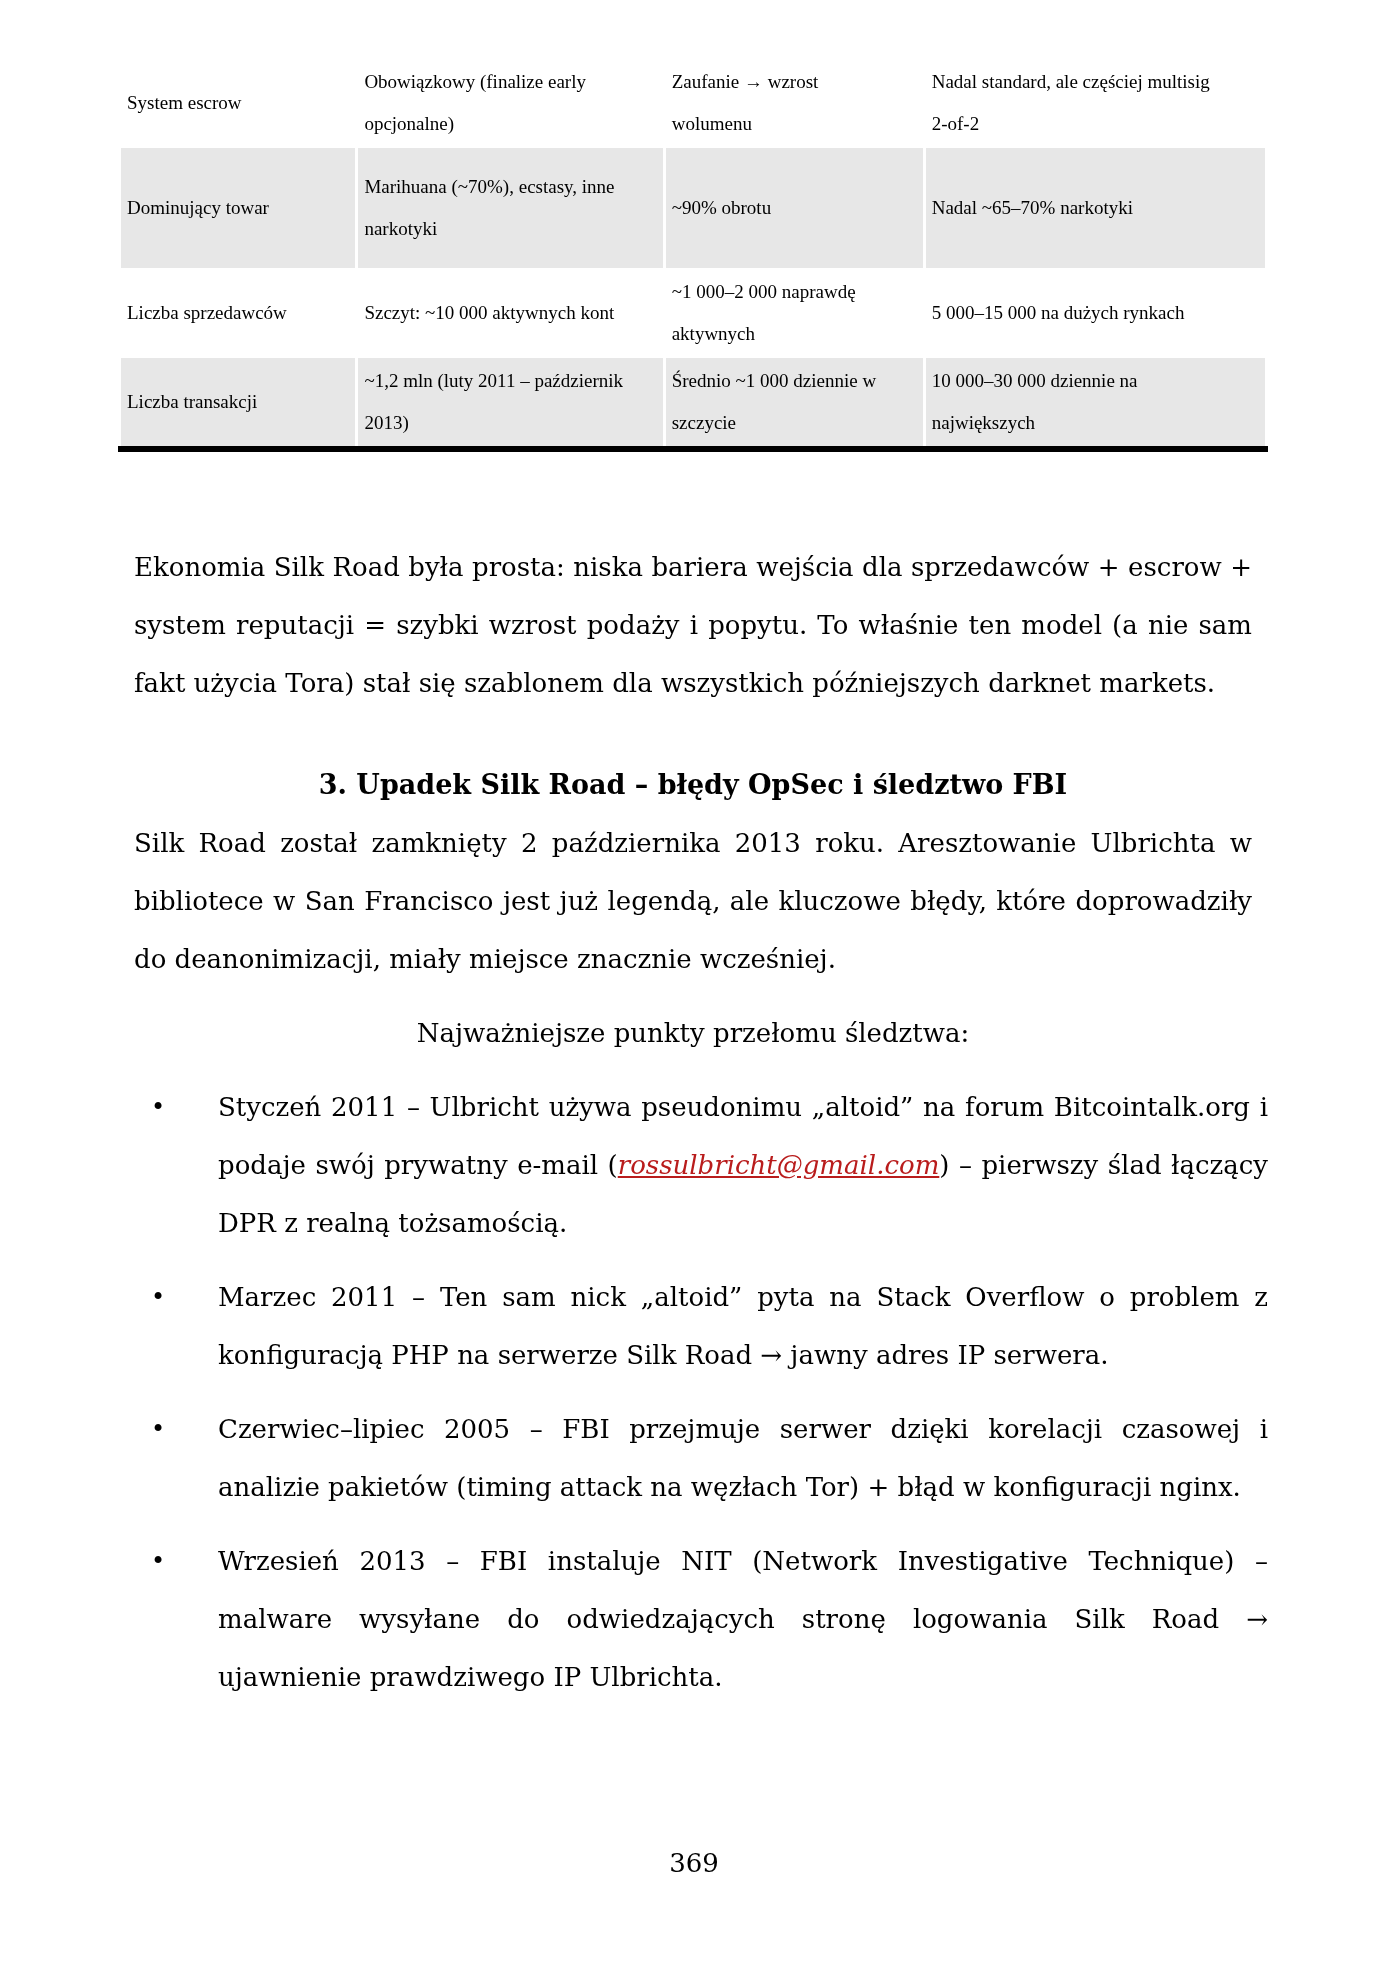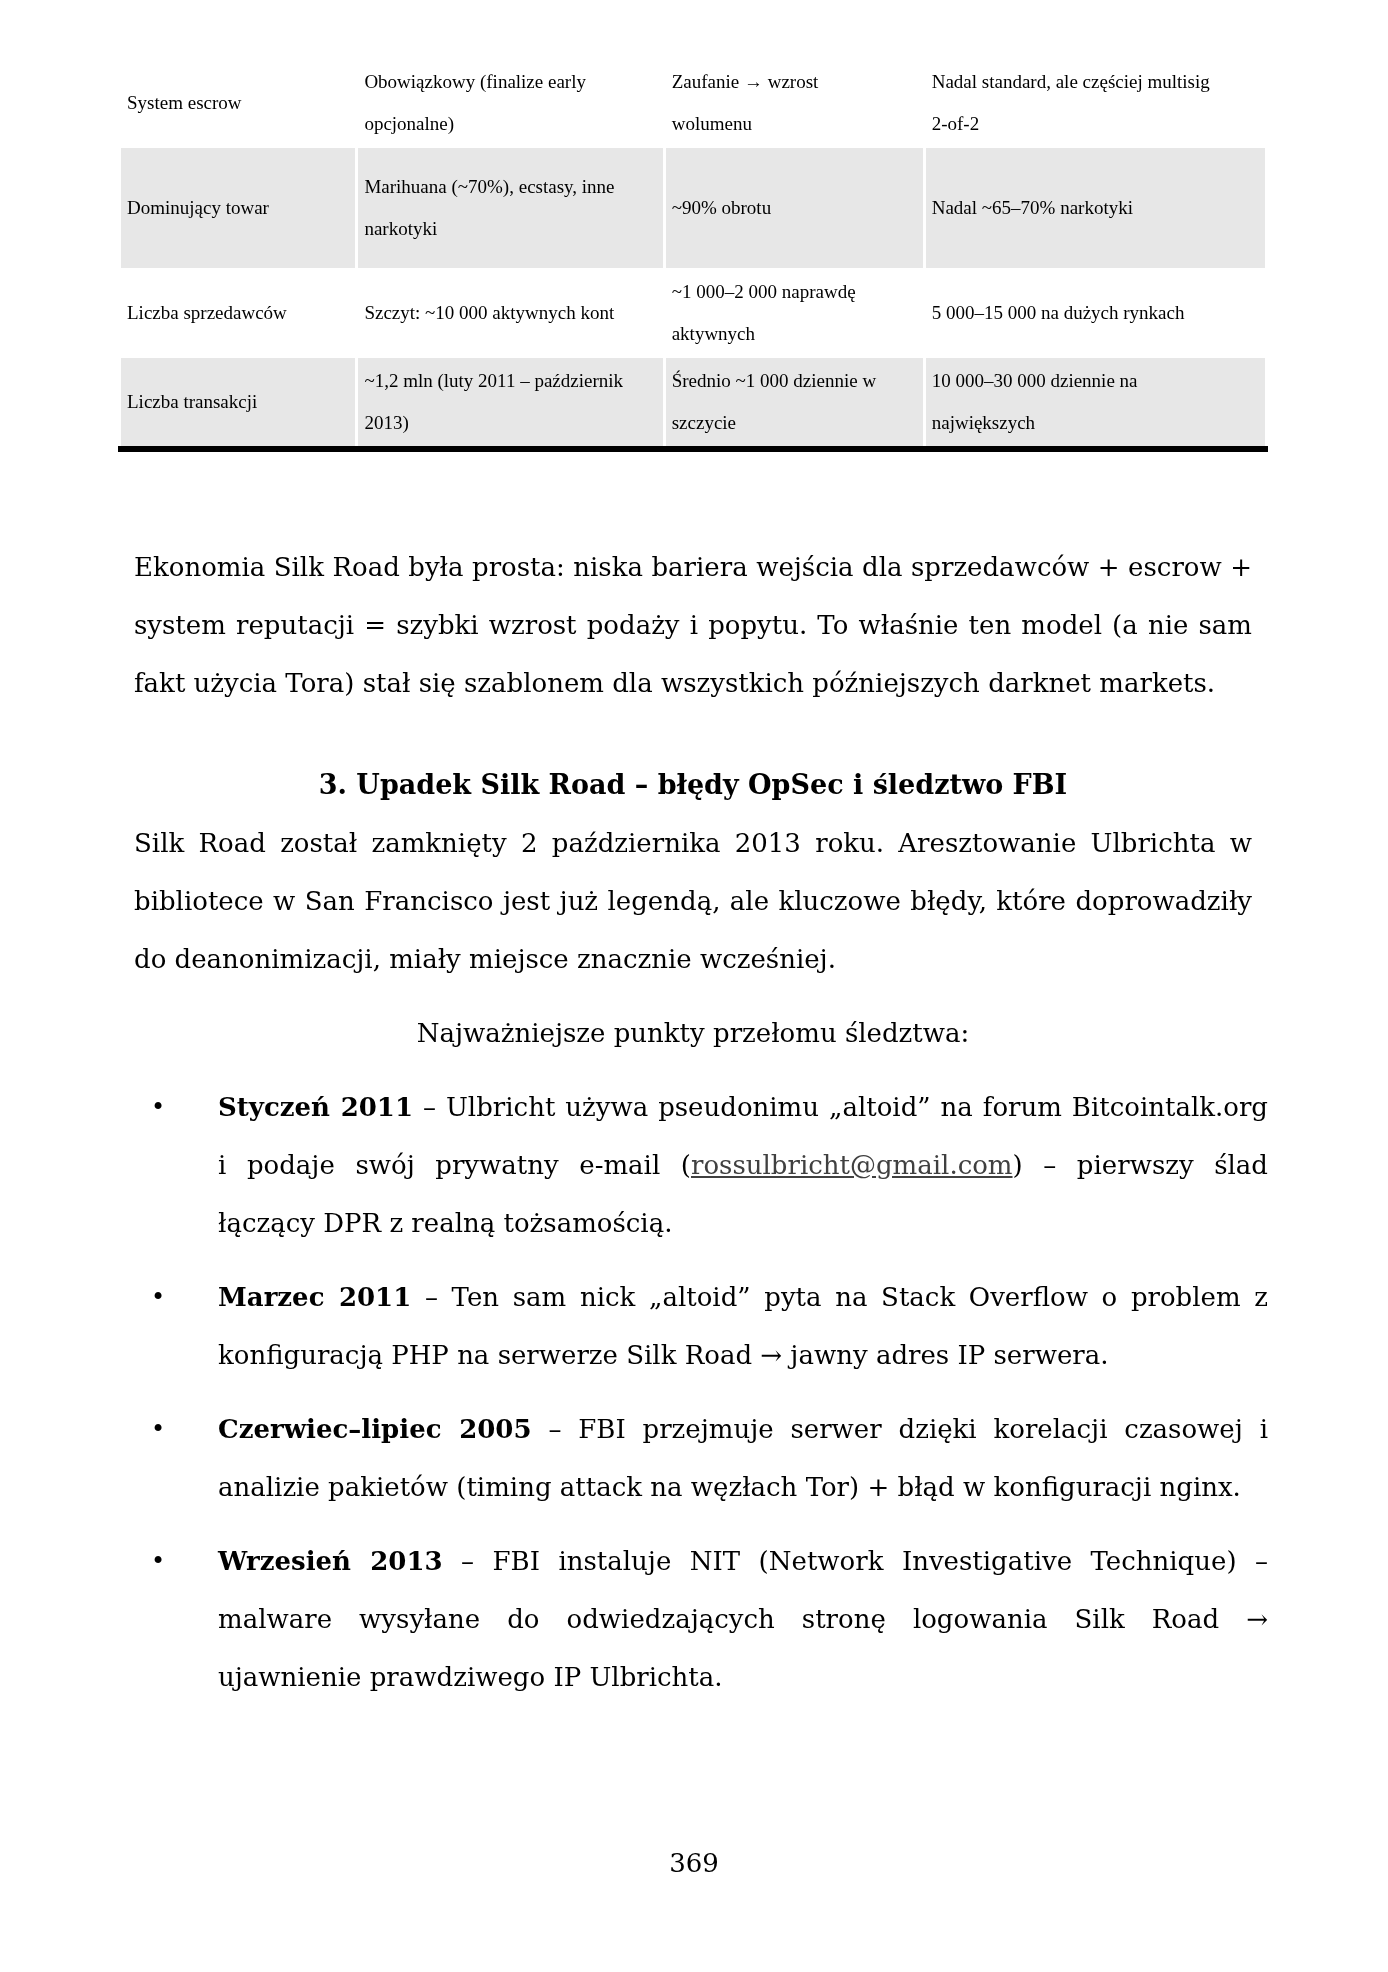--- a/index.html
+++ b/index.html
@@ -64,25 +64,26 @@
     margin-top:16px;
     font-size:26px;
     line-height:58px;
     text-align:justify;
   }
   .bullet .marker{
     position:absolute;
     left:33px;top:0;
     font-size:24px;
   }
-  .bullet b{font-weight:bold;margin-top:28px;}
+  .bullet b{font-weight:normal;margin-top:28px;}
   a.email-link{
-    color:#404040;
+    color:#b91c1c;
     text-decoration:underline;
     cursor:pointer;
+    font-style:italic;
   }
   
   .page-number{
     position:absolute;
     left:0;right:0;
     top:1848px;
     text-align:center;
     font-size:26px;
   }
 </style>

